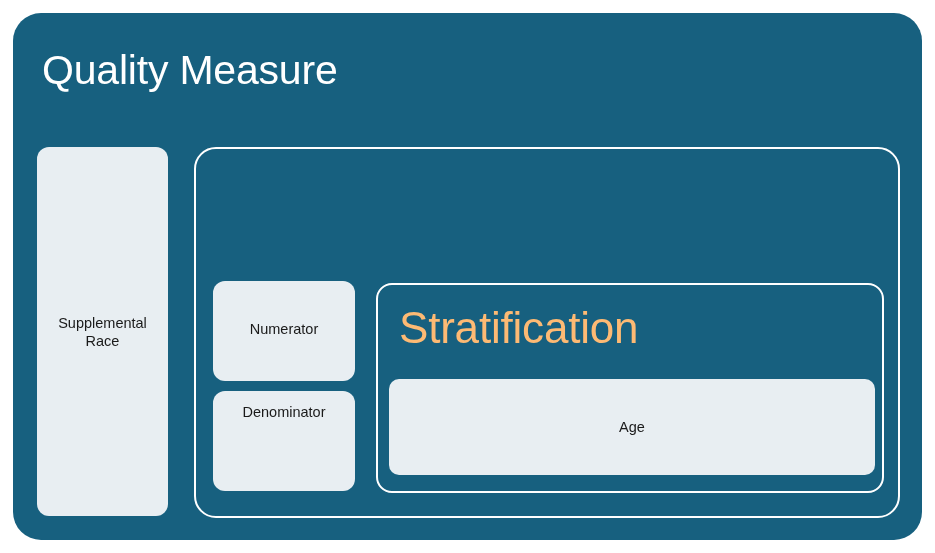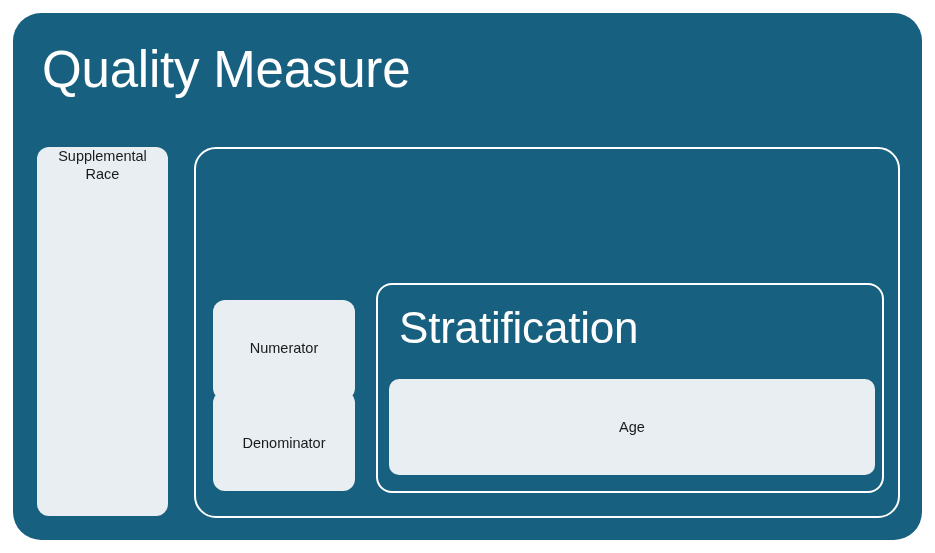--- a/index.html
+++ b/index.html
@@ -31,35 +31,36 @@
     height: 527px;
     background: #17607F;
     border-radius: 28px;
     box-sizing: border-box;
   }
 
   .qm-title {
     position: absolute;
     left: 29px;
     top: 28px;
-    font-size: 51px;
+    font-size: 41px;
     line-height: 58px;
     font-weight: 400;
     color: #ffffff;
     letter-spacing: -0.2px;
     white-space: nowrap;
   }
 
   
   .leaf {
     position: absolute;
     background: #E8EEF2;
     border-radius: 12px;
     box-sizing: border-box;
     display: flex;
+    align-items: center;
     justify-content: center;
     text-align: center;
     color: #1a1a1a;
     font-size: 14.5px;
     line-height: 18px;
   }
 
   
   .supplemental {
     left: 24px;
@@ -93,29 +94,28 @@
   }
 
   
   .numerator {
     left: 17px;
     top: 132px;
     width: 142px;
     height: 100px;
     align-items: center;
     padding-bottom: 4px;
-    margin-top: 19px;
   }
   .denominator {
     left: 17px;
     top: 242px;
     width: 142px;
     height: 100px;
-    align-items: center;
-    padding-top: 4px;
+    align-items: flex-start;
+    padding-top: 12px;
   }
 
   
   .strat-outer {
     position: absolute;
     left: 180px;
     top: 134px;
     width: 508px;
     height: 210px;
     border: 2px solid #ffffff;
@@ -123,21 +123,21 @@
     box-sizing: border-box;
   }
 
   .strat-title {
     position: absolute;
     left: 21px;
     top: 18px;
     font-size: 44px;
     line-height: 50px;
     font-weight: 400;
-    color: #ffffff;
+    color: #fdba74;
     letter-spacing: -0.2px;
     white-space: nowrap;
   }
 
   .strat-row {
     position: absolute;
     left: 11px;
     top: 94px;
     width: 486px;
     height: 96px;

